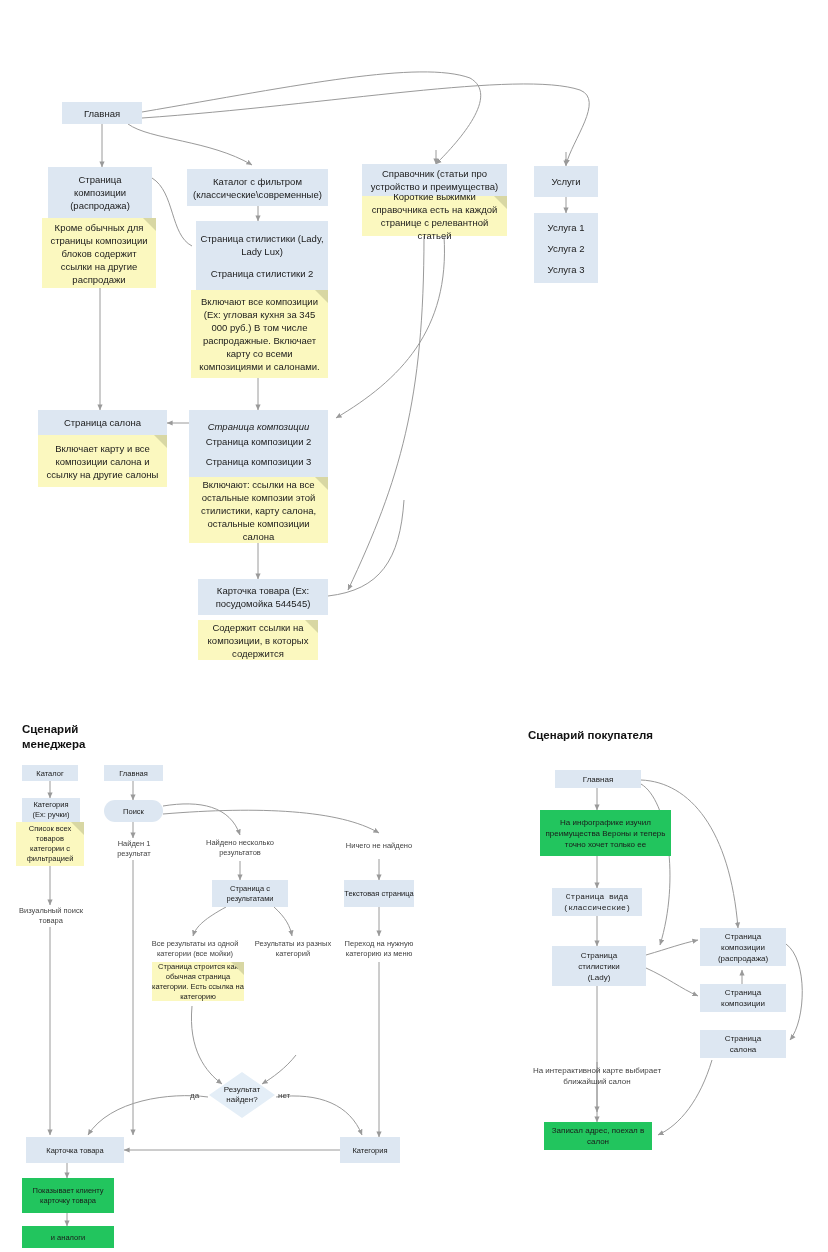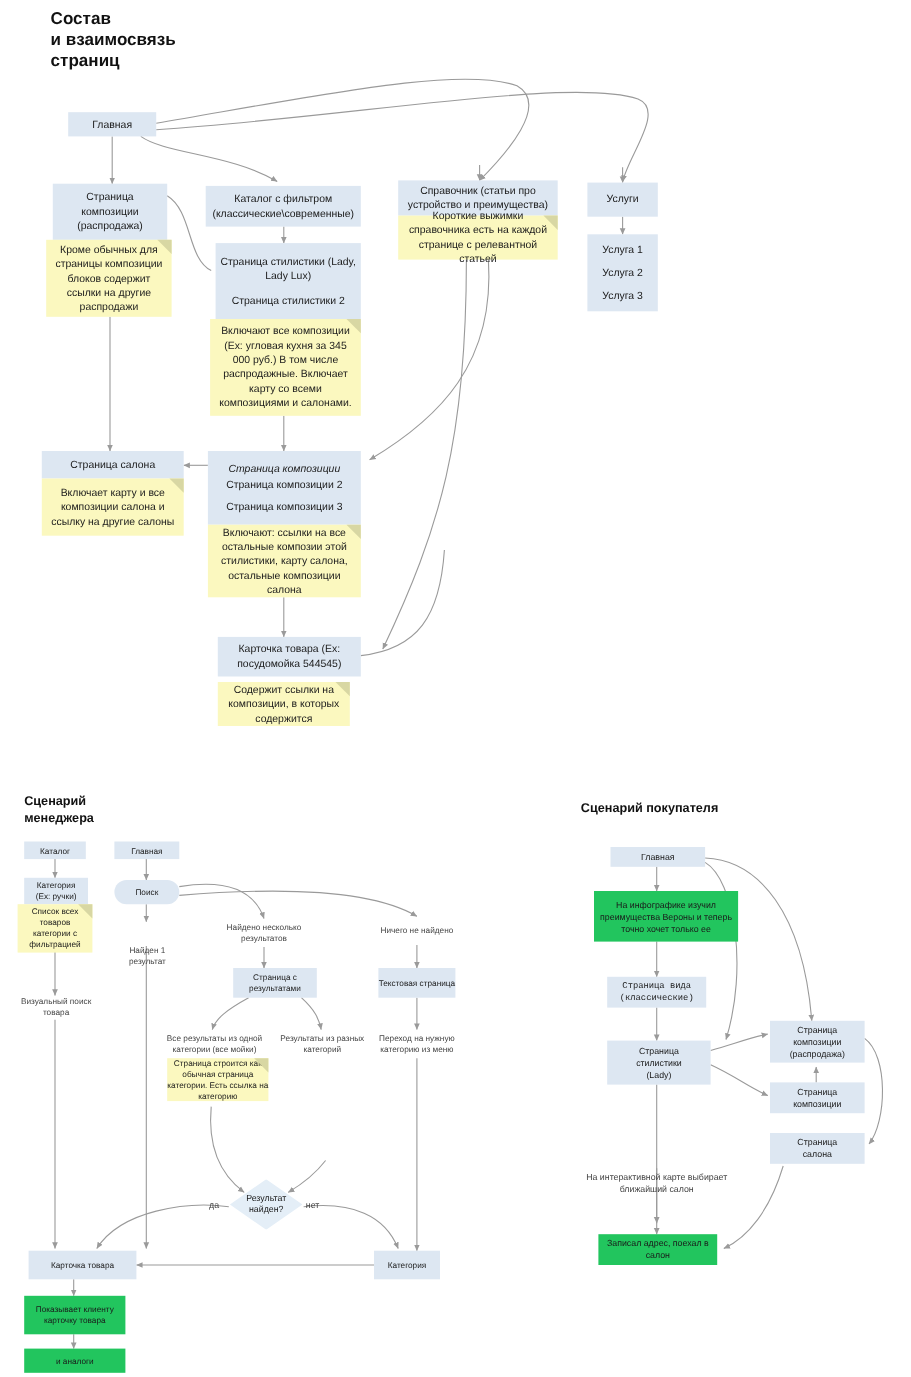--- a/index.html
+++ b/index.html
@@ -135,25 +135,20 @@
       <path d="M646,968 C668,978 680,988 698,996"></path>
 
       <path d="M742,984 L742,970"></path>
 
       <path d="M786,944 C808,960 806,1020 790,1040"></path>
 
       <path d="M712,1060 C700,1100 680,1125 658,1135"></path>
     </g>
   </svg>
 
-  <div class="title" style="left:46px;top:8px;width:260px;">
-    <div>Состав</div>
-    <div>и взаимосвязь</div>
-    <div>страниц</div>
-  </div>
 
   <div class="node blue" style="left:62px;top:102px;width:80px;height:22px;">Главная</div>
 
   <div class="node blue" style="left:48px;top:167px;width:104px;height:51px;">
     <span>Страница</span>
     <span>композиции</span>
     <span>(распродажа)</span>
   </div>
   <div class="foldwrap" style="left:42px;top:218px;width:114px;height:70px;">
     <div class="node note" style="left:0;top:0;width:114px;height:70px;padding:3px 6px;">Кроме обычных для страницы композиции блоков содержит ссылки на другие распродажи</div>
@@ -220,21 +215,21 @@
     <span>(Ex: ручки)</span>
   </div>
   <div class="foldwrap" style="left:16px;top:822px;width:68px;height:44px;">
     <div class="node note" style="left:0;top:0;width:68px;height:44px;font-size:7.5px;line-height:10px;padding:2px 4px;">Список всех товаров категории с фильтрацией</div>
     <div class="fold"></div>
   </div>
   <div class="node plain" style="left:14px;top:905px;width:74px;height:22px;font-size:7.5px;line-height:10px;">Визуальный поиск товара</div>
 
   <div class="node blue rounded" style="left:104px;top:800px;width:59px;height:22px;font-size:7.5px;">Поиск</div>
 
-  <div class="node plain" style="left:104px;top:838px;width:60px;height:22px;font-size:7.5px;line-height:10px;margin-top:20px;">Найден 1 результат</div>
+  <div class="node plain" style="left:104px;top:838px;width:60px;height:22px;font-size:7.5px;line-height:10px;">Найден 1 результат</div>
   <div class="node plain" style="left:198px;top:835px;width:84px;height:26px;font-size:7.5px;line-height:10px;">Найдено несколько результатов</div>
   <div class="node plain" style="left:344px;top:833px;width:70px;height:26px;font-size:7.5px;line-height:10px;">Ничего не найдено</div>
 
   <div class="node blue" style="left:212px;top:880px;width:76px;height:27px;font-size:7.5px;line-height:10px;">Страница с результатами</div>
   <div class="node blue" style="left:344px;top:880px;width:70px;height:27px;font-size:7.5px;line-height:10px;">Текстовая страница</div>
 
   <div class="node plain" style="left:148px;top:936px;width:94px;height:26px;font-size:7.5px;line-height:10px;">Все результаты из одной категории (все мойки)</div>
   <div class="node plain" style="left:252px;top:936px;width:82px;height:26px;font-size:7.5px;line-height:10px;">Результаты из разных категорий</div>
   <div class="node plain" style="left:342px;top:936px;width:74px;height:26px;font-size:7.5px;line-height:10px;">Переход на нужную категорию из меню</div>
 

